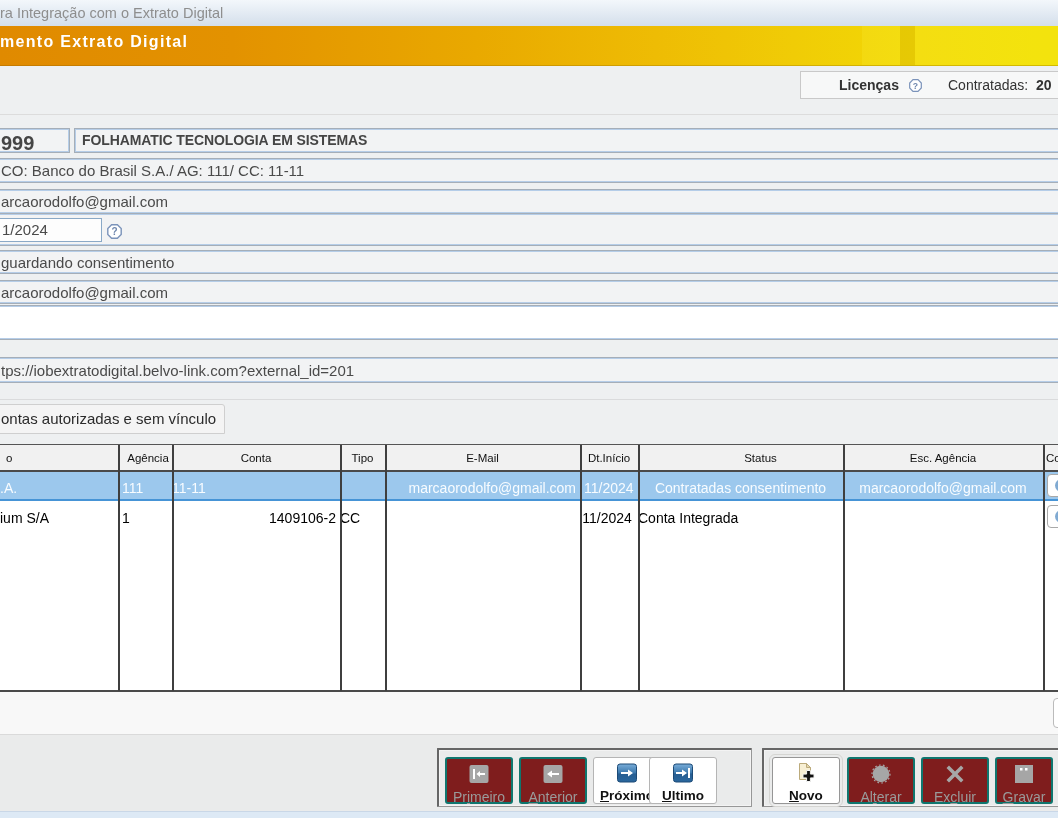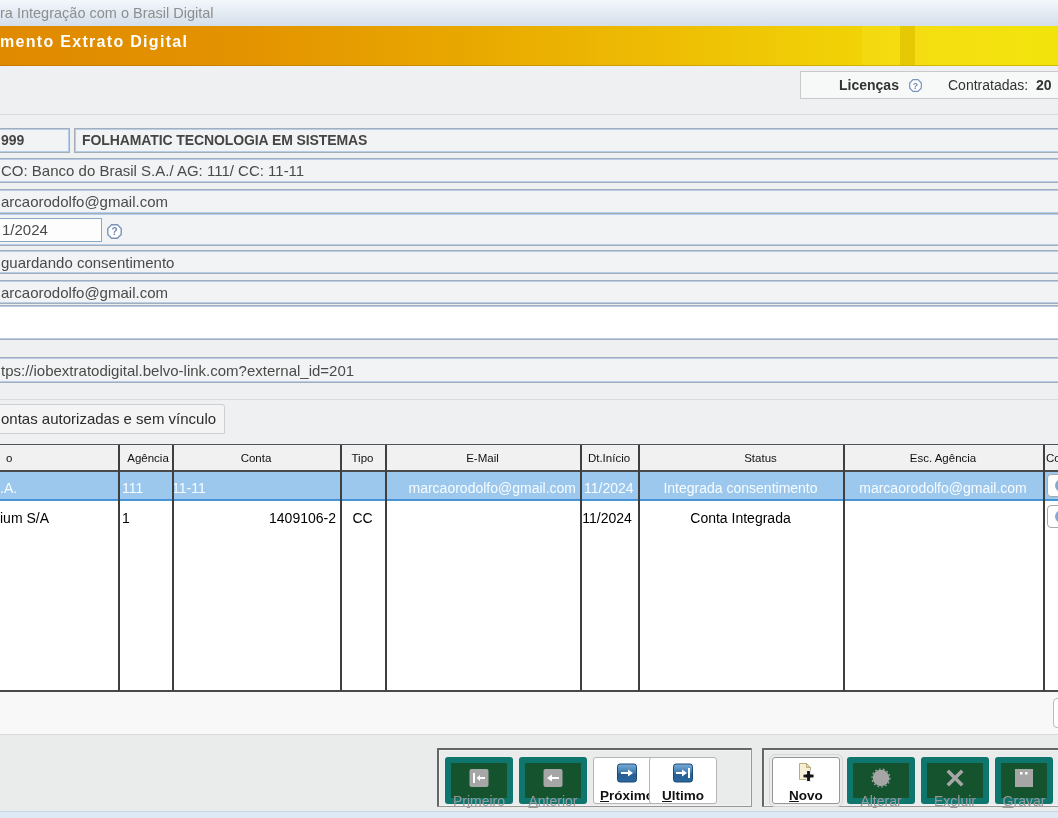--- a/index.html
+++ b/index.html
@@ -24,50 +24,50 @@
 .row1{left:0;top:472px;width:1058px;height:29px;background:#9cc8ed;border-bottom:2px solid #4694d6;color:#f8fcff}
 .row2{left:0;top:503px;width:1058px;height:29px;background:#fff;color:#000}
 .cell{position:absolute;top:7px;font-size:14px;white-space:nowrap}
 .row1 .cell{top:8px}
 .minibtn{left:1047px;width:23px;height:23px;background:#fff;border:1px solid #a9a9a9;border-radius:4px}
 .minibtn:after{content:'';position:absolute;left:7px;top:4px;width:13px;height:13px;border-radius:50%;background:#80aad2}
 .lightzone{left:0;top:692px;width:1058px;height:42px;background:#f8f8f8}
 .btnbar{left:0;top:734px;width:1058px;height:78px;background:#eaebeb;border-top:1px solid #dadada}
 .gbox{top:748px;height:59px;border:solid #6b6b6b;border-width:2px 1px 1px 2px;border-color:#666 #979797 #979797 #666;box-shadow:inset 0 0 0 1px #f3f3f3;border-radius:1px}
 .btn{top:757px;width:68px;height:47px;background:#fff;border:1px solid #b5b5b5;border-radius:3px;text-align:center}
-.btn.dis{background:#14532d;border:6px solid #0f766e}
+.btn.dis{background:#7f1d1d;border:2px solid #0f766e}
 .btn .lbl{position:absolute;left:0;right:0;top:30px;font-size:13.5px;color:#111;font-weight:bold}
 .btn.dis .lbl{color:#9a9a9a;font-weight:400;font-size:14px;top:30px}
 .btn svg{position:absolute;left:50%;margin-left:-10px;top:5px}
 .status{left:0;top:811px;width:1058px;height:7px;background:#dde9f5;border-top:1px solid #c9d7e7}
 u{text-decoration:underline}
 </style></head>
 <body>
 <div class="abs titlebar">
-    <div class="abs titletext">ra Integração com o Brasil Digital</div>
+    <div class="abs titletext">ra Integração com o Extrato Digital</div>
   </div>
 <div class="abs orange">
 <div class="abs streak" style="left:862px;width:38px;background:rgba(255,255,80,0.15)"></div>
 <div class="abs streak" style="left:900px;width:15px;background:rgba(150,100,0,0.12)"></div>
 <div class="abs streak" style="left:915px;width:143px;background:rgba(255,255,90,0.15)"></div>
 <div class="abs otext">mento Extrato Digital</div>
 </div>
 <div class="abs lic">
     <b style="position:absolute;left:38px">Licenças</b>
     <svg style="position:absolute;left:108px;top:7px" width="13" height="13" viewBox="0 0 15 15">
       <polygon points="4.6,0.8 10.4,0.8 14.2,4.6 14.2,10.4 10.4,14.2 4.6,14.2 0.8,10.4 0.8,4.6" fill="#fff" stroke="#7b93ba" stroke-width="1.4"></polygon>
       <text x="7.5" y="11" font-size="10" font-weight="bold" fill="#6e86ad" text-anchor="middle">?</text>
     </svg>
     <span style="position:absolute;left:147px">Contratadas:&nbsp; <b>20</b></span>
   </div>
 <div class="abs hline" style="top:114px"></div>
 <div class="abs hline" style="top:399px;background:#dadbdc"></div>
 
 <div class="abs band" style="left:-12px;top:128px;width:82px;height:25px">
-    <span class="txt" style="font-weight:bold;color:#454545;font-size:14px">999</span>
+    <span class="txt" style="font-weight:bold;color:#454545;font-size:20px">999</span>
   </div>
 <div class="abs band" style="left:74px;top:128px;width:996px;height:25px">
     <span class="txt" style="left:7px;font-weight:bold;color:#454545;font-size:14px;letter-spacing:-0.1px">FOLHAMATIC TECNOLOGIA EM SISTEMAS</span>
   </div>
 <div class="abs band" style="left:-12px;top:158px;width:1082px;height:25px">
     <span class="txt">CO: Banco do Brasil S.A./ AG: 111/ CC: 11-11</span>
   </div>
 <div class="abs band" style="left:-12px;top:189px;width:1082px;height:25px">
     <span class="txt">arcaorodolfo@gmail.com</span>
   </div>
@@ -102,31 +102,31 @@
 <div class="abs hcell" style="left:580px;width:58px">Dt.Início</div>
 <div class="abs hcell" style="left:638px;width:245px">Status</div>
 <div class="abs hcell" style="left:843px;width:200px">Esc. Agência</div>
 <div class="abs hcell" style="left:1043px;width:40px;text-align:left;padding-left:3px">Co</div>
 <div class="abs row1">
   <span class="cell" style="left:0px">.A.</span>
   <span class="cell" style="left:122px">111</span>
   <span class="cell" style="left:172px;width:164px;">11-11</span>
   <span class="cell" style="left:385px;width:191px;text-align:right">marcaorodolfo@gmail.com</span>
   <span class="cell" style="left:584px;width:54px;text-align:left">11/2024</span>
-  <span class="cell" style="left:638px;width:205px;text-align:center">Integrada consentimento</span>
+  <span class="cell" style="left:638px;width:205px;text-align:center">Contratadas consentimento</span>
   <span class="cell" style="left:843px;width:200px;text-align:center">marcaorodolfo@gmail.com</span>
   <span class="abs minibtn" style="top:2px"></span>
 </div>
 <div class="abs row2">
   <span class="cell" style="left:0px">ium S/A</span>
   <span class="cell" style="left:122px">1</span>
   <span class="cell" style="left:172px;width:164px;text-align:right">1409106-2</span>
-  <span class="cell" style="left:340px;width:45px;text-align:center">CC</span>
+  <span class="cell" style="left:340px;width:45px;text-align:left">CC</span>
   <span class="cell" style="left:580px;width:54px;text-align:center">11/2024</span>
-  <span class="cell" style="left:638px;width:205px;text-align:center">Conta Integrada</span>
+  <span class="cell" style="left:638px;width:205px;">Conta Integrada</span>
   <span class="abs minibtn" style="top:2px"></span>
 </div>
 <div class="abs vline" style="left:118px"></div>
 <div class="abs vline" style="left:172px"></div>
 <div class="abs vline" style="left:340px"></div>
 <div class="abs vline" style="left:385px"></div>
 <div class="abs vline" style="left:580px"></div>
 <div class="abs vline" style="left:638px"></div>
 <div class="abs vline" style="left:843px"></div>
 <div class="abs vline" style="left:1043px"></div>

